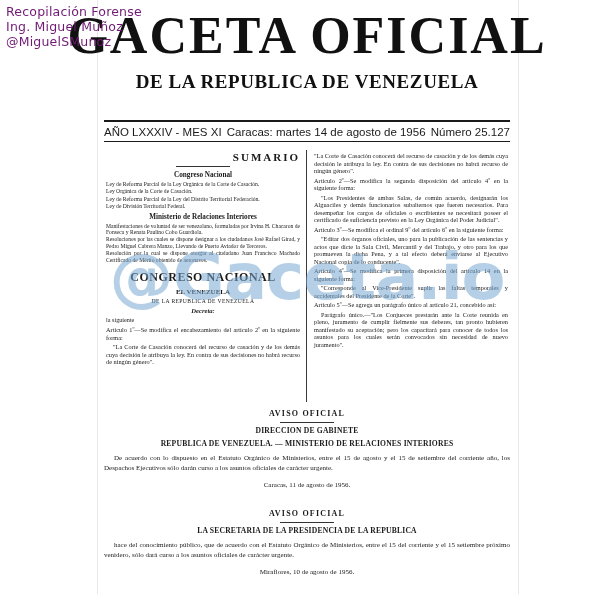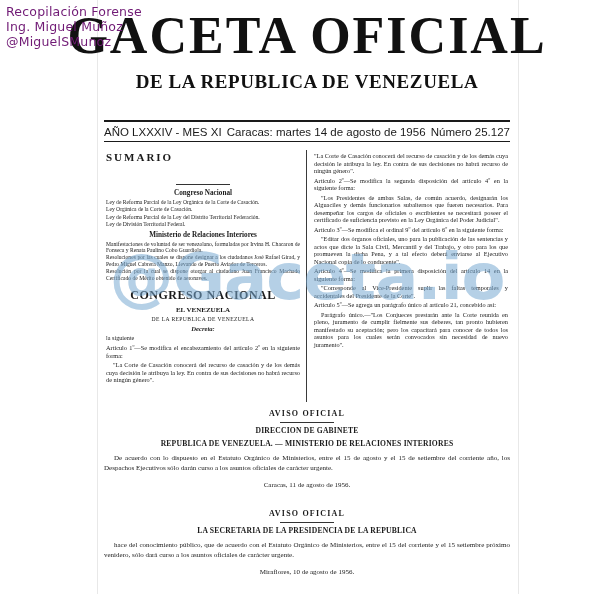--- a/index.html
+++ b/index.html
@@ -107,26 +107,26 @@
   .vsep {
     position: absolute;
     left: 306px;
     top: 150px;
     width: 1px;
     height: 252px;
     background: #3a3a3a;
   }
 
   .sumario-title {
-    text-align: left;
+    text-align: right;
     font-size: 11px;
     line-height: 14px;
     font-weight: bold;
     letter-spacing: 2px;
-    margin-bottom: 20px;
+    margin-bottom: 2px;
   }
   .sum-hr {
     width: 54px;
     height: 1px;
     background: #333;
     margin: 1px auto 4px auto;
   }
   .org {
     text-align: center;
     font-size: 7.2px;

